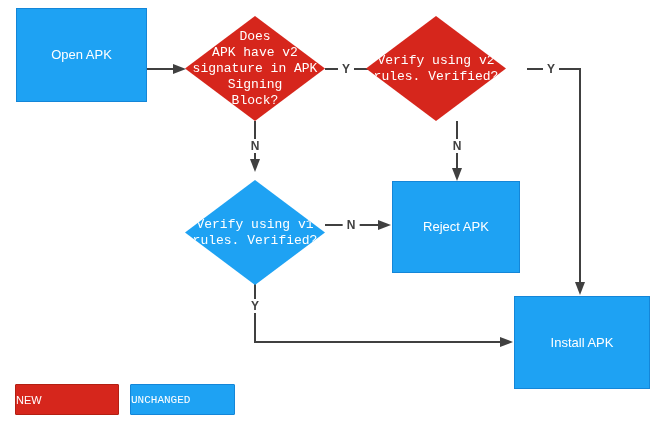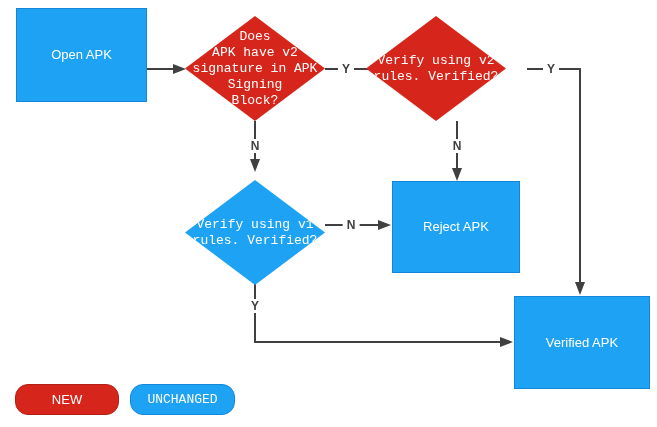--- a/index.html
+++ b/index.html
@@ -44,22 +44,22 @@
     background:var(--color-background);padding:0 4px;line-height:14px;
   }
   .el-y1{left:346px;top:69px;}
   .el-n1{left:255px;top:146px;}
   .el-y2{left:551px;top:69px;}
   .el-n2{left:457px;top:146px;}
   .el-n3{left:351px;top:225px;}
   .el-y3{left:255px;top:306px;}
 
   .legend-box{
-    position:absolute;display:flex;align-items:center;justify-content:center;
-    color:var(--color-shape_text);font-size:13px;border-radius:13px;
+    position:absolute;display:flex;align-items:center;
+    color:var(--color-shape_text);font-size:11px;border-radius:1px;
   }
   .lg-new{left:15px;top:384px;width:102px;height:29px;background:var(--color-new);border:1px solid #b31f12;}
   .lg-unchanged{left:130px;top:384px;width:103px;height:29px;background:var(--color-unchanged);border:1px solid #1486d8;font-family:Liberation Mono, monospace;}
 </style>
 </head>
 <body>
 
 <div class="canvas">
 
   <svg class="edges-svg" viewBox="0 0 657 427">
@@ -106,21 +106,21 @@
   <div class="node diamond unchanged n-verifyv1">
     <span class="node-label">Verify using v1
 rules. Verified?</span>
   </div>
 
   <div class="node rect-node unchanged n-reject">
     <span class="node-label">Reject APK</span>
   </div>
 
   <div class="node rect-node unchanged n-install">
-    <span class="node-label">Verified APK</span>
+    <span class="node-label">Install APK</span>
   </div>
 
   <div class="edge-label el-y1">Y</div>
   <div class="edge-label el-n1">N</div>
   <div class="edge-label el-y2">Y</div>
   <div class="edge-label el-n2">N</div>
   <div class="edge-label el-n3">N</div>
   <div class="edge-label el-y3">Y</div>
 
   <div class="legend-box lg-new">

